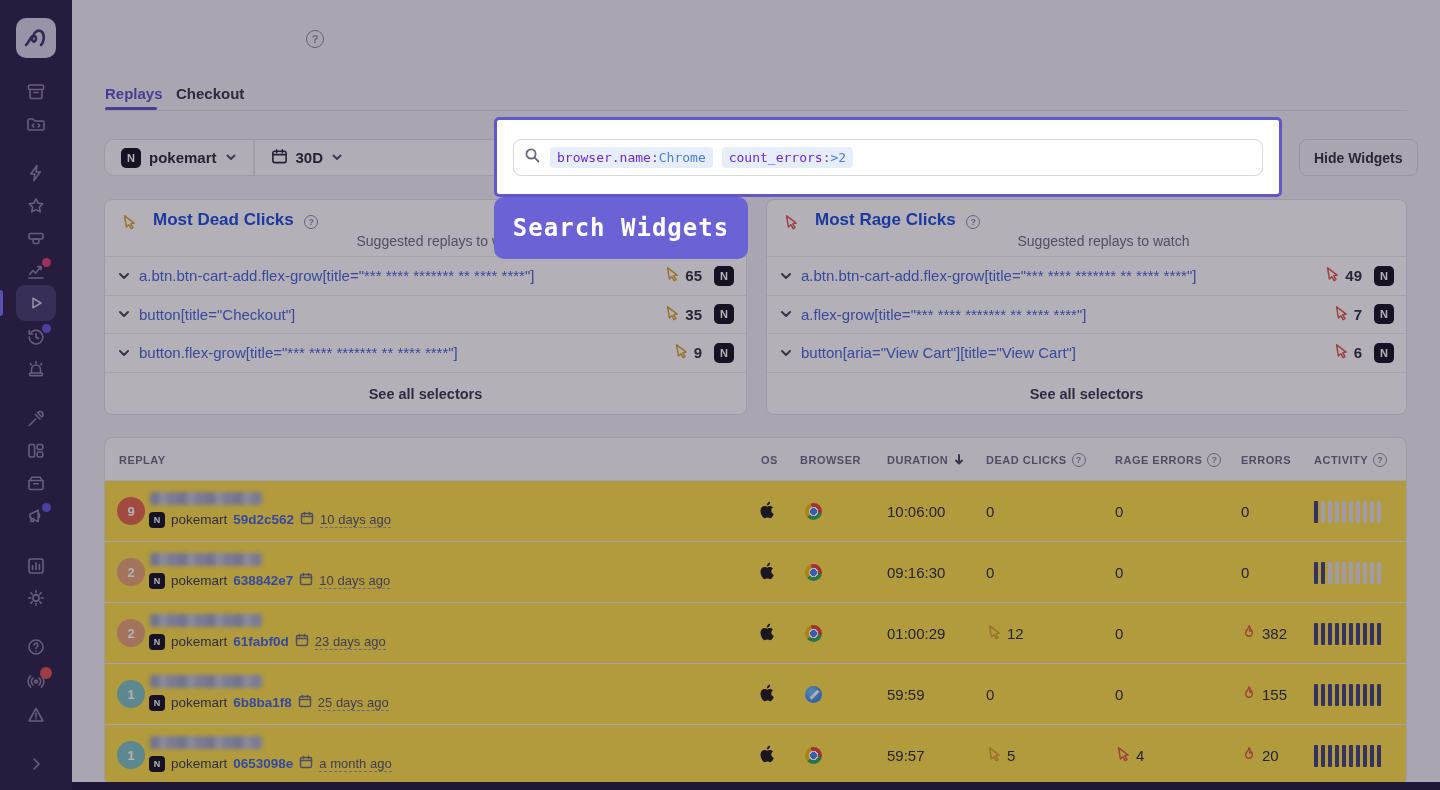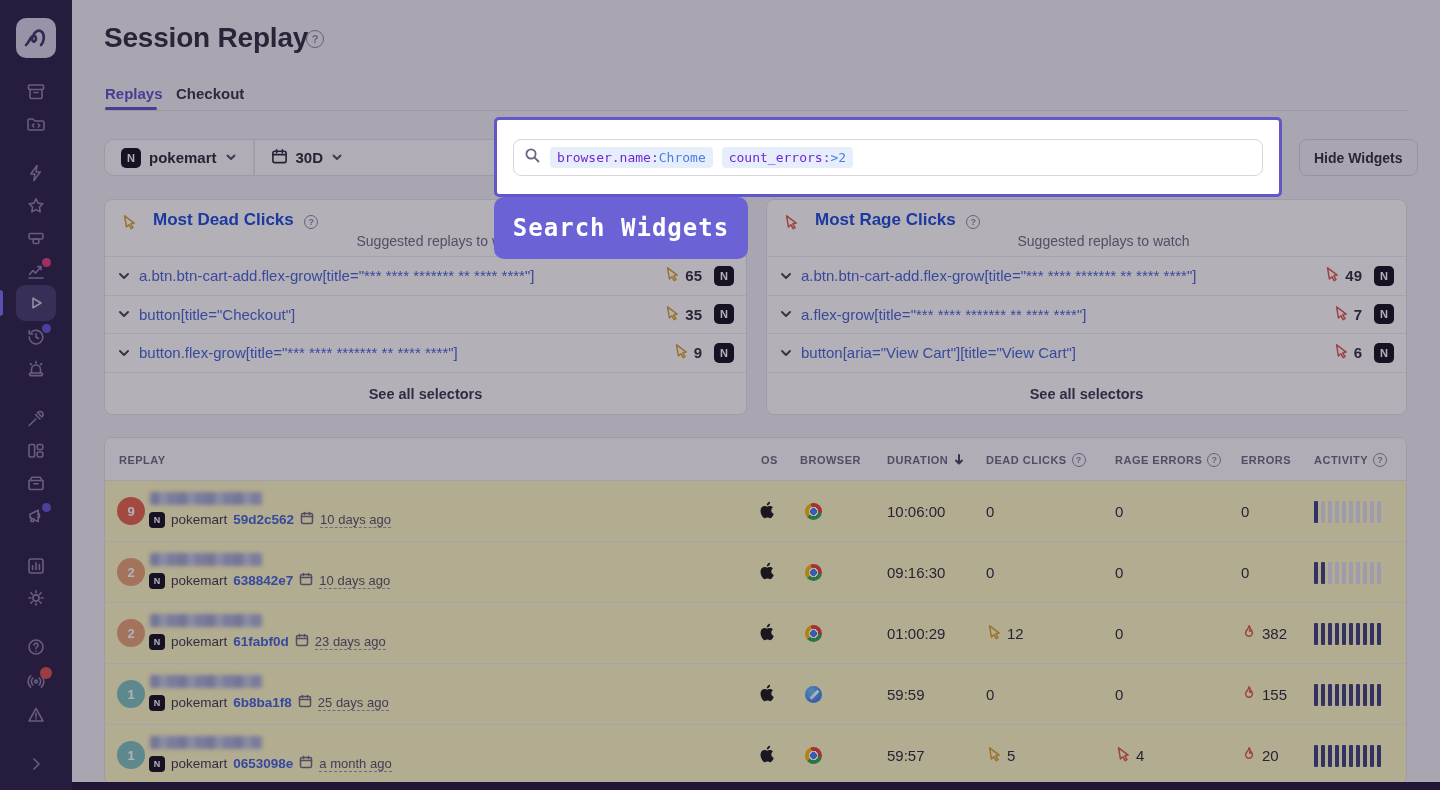--- a/index.html
+++ b/index.html
@@ -74,21 +74,21 @@
              color:#33303F; margin-right:12px; }
   .cursor-ic svg { width:16px; height:16px; fill:none; stroke-width:1.5;
                    stroke-linecap:round; stroke-linejoin:round; }
   .cursor-ic.gold svg { stroke:#D9A430; }
   .cursor-ic.red svg { stroke:#E05A4B; }
   .w-footer { height:42px; display:flex; align-items:center; justify-content:center;
               font-size:14.5px; font-weight:700; color:#3C3950; cursor:pointer; }
 
   
   .rtable { position:absolute; left:104px; top:437px; width:1303px; height:348px;
-            background:#fef9c3; border:1px solid #E2E1E8; border-radius:8px; overflow:hidden; }
+            background:#fde047; border:1px solid #E2E1E8; border-radius:8px; overflow:hidden; }
   .thead { position:relative; height:43px; background:#FBFBFC; border-bottom:1px solid #E8E7EC; }
   .th { position:absolute; top:0; height:43px; display:flex; align-items:center; gap:5px;
         font-size:11px; font-weight:700; color:#6F6C82; letter-spacing:0.5px; }
   .sort-ic svg { width:12px; height:12px; stroke:#4A4760; stroke-width:2; fill:none;
                  stroke-linecap:round; stroke-linejoin:round; }
   .trow { position:relative; height:61px; border-bottom:1px solid #ECEBF0; cursor:pointer; }
   .cell { position:absolute; top:0; height:61px; display:flex; align-items:center; }
   .avatar { position:absolute; left:12px; top:16px; width:28px; height:28px; border-radius:50%;
             color:#fff; font-size:13px; font-weight:700; display:flex; align-items:center;
             justify-content:center; }
@@ -269,21 +269,20 @@
           <path d="M8 5l5 5-5 5"></path>
         </svg>
     </span>
 
     <span class="dot" style="left:42px; top:258px; background:#E0407E"></span>
     <span class="dot" style="left:42px; top:324px; background:#6458D8"></span>
     <span class="dot" style="left:42px; top:503px; background:#6458D8"></span>
     <span class="dot" style="left:40px; top:667px; width:12px; height:12px; background:#E05252"></span>
   </nav>
 
-  <h1 class="page-title">Session Replay</h1>
   <span class="title-help"><span class="qc">?</span></span>
 
   <div class="tabs-rule"></div>
   <div class="tab tab-replays">Replays</div>
   <div class="tab tab-selectors">Checkout</div>
   <div class="tab-underline"></div>
 
   <div class="toolbar">
     <div class="tb-seg">
       <span class="nbadge n20">N</span>

